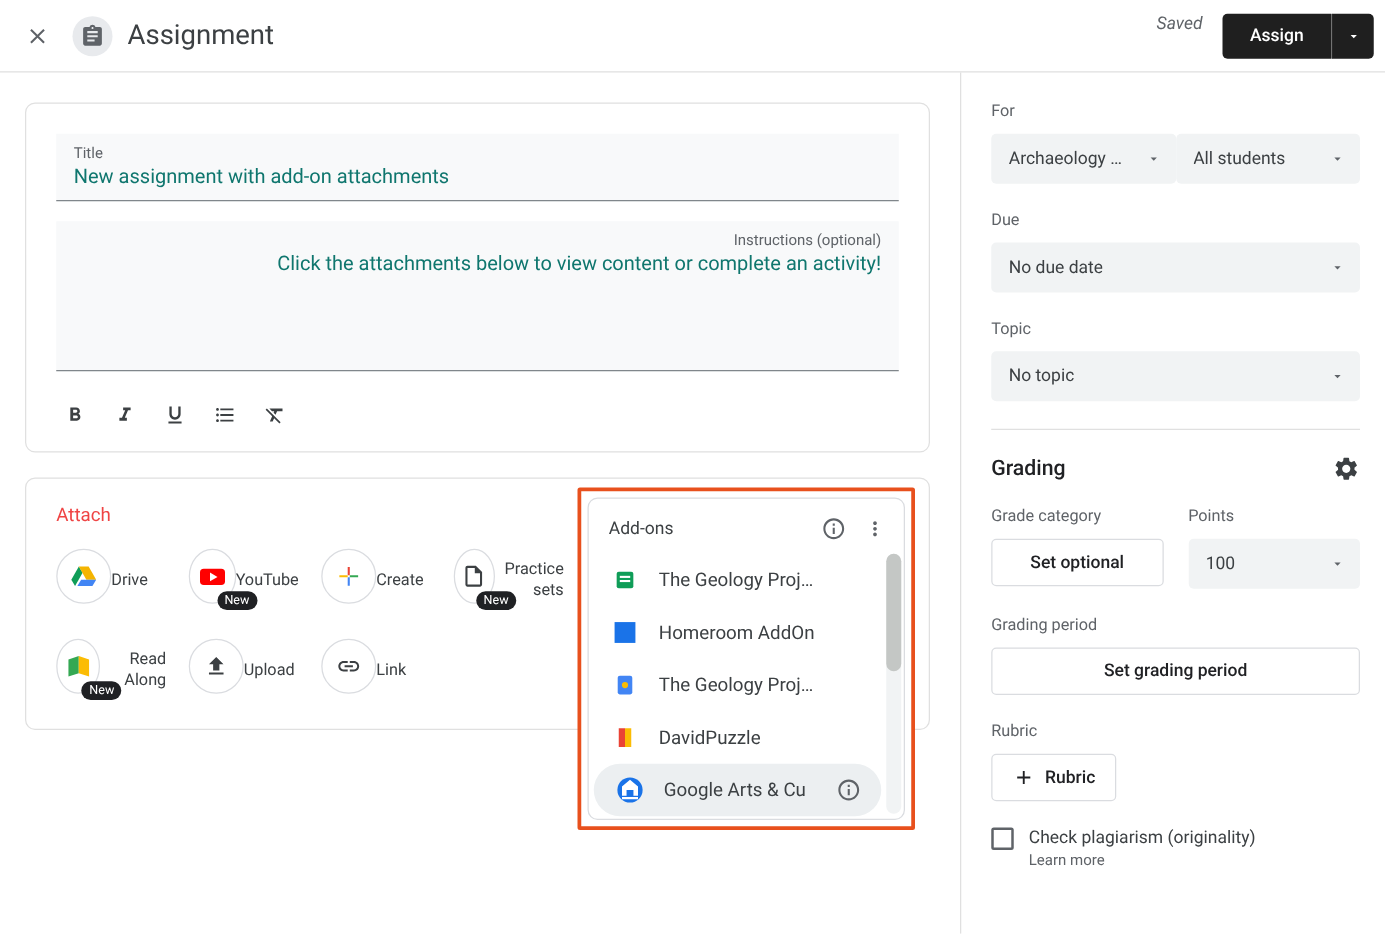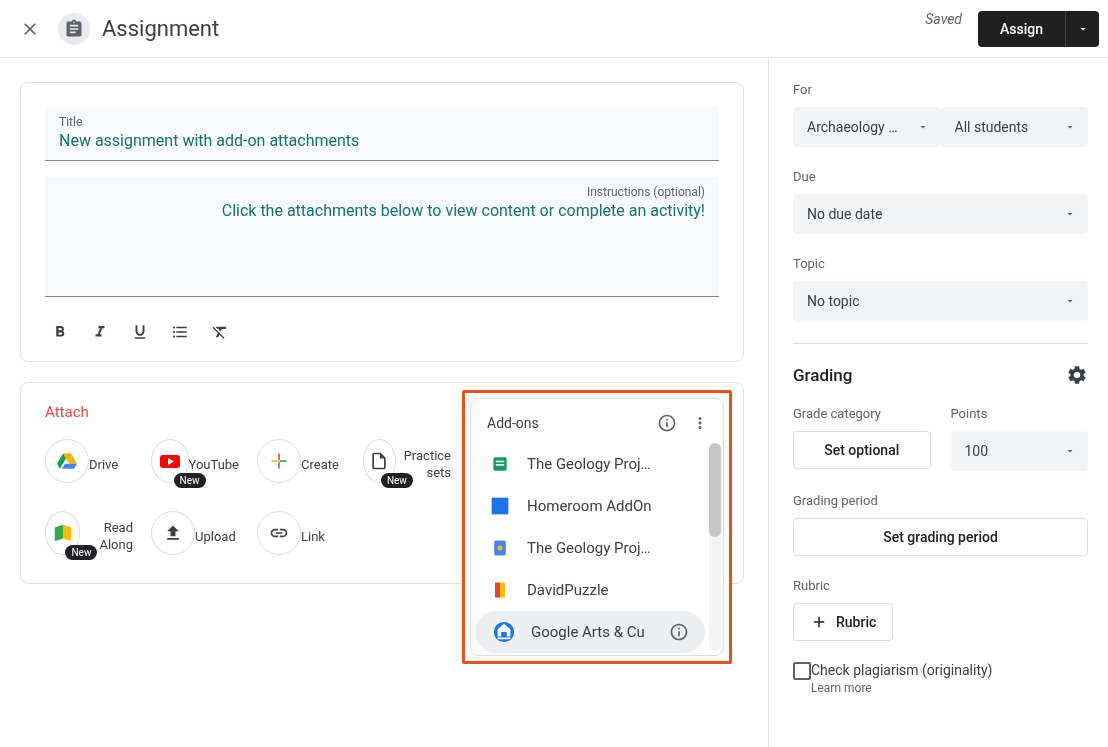--- a/index.html
+++ b/index.html
@@ -60,21 +60,21 @@
   .side-row { display:flex; margin-bottom: 22px; }
   .chip-select { flex:1; min-width:0; background:#f1f3f4; border-radius:4px; height:40px; display:flex; align-items:center; justify-content:space-between; padding: 0 12px 0 14px; cursor:pointer; font-size:14px; color:#3c4043; }
   .chip-select .caret { color:#5f6368; flex-shrink:0; }
   .chip-select span:first-child { white-space:nowrap; overflow:hidden; text-overflow:ellipsis; }
   .full-select { width:100%; }
   .divider { border:none; border-top:1px solid #e0e0e0; margin: 2px 0 20px 0; }
   .grading-header { display:flex; align-items:center; justify-content:space-between; margin-bottom:20px; }
   .grading-title { font-size:17px; font-weight:500; color:#202124; }
   .outline-btn { border:1px solid #dadce0; background:#fff; color:#202124; height:38px; padding:0 16px; border-radius:4px; cursor:pointer; font-size:14px; font-weight:500; display:flex; align-items:center; justify-content:center; gap:8px; }
   .rubric-wrap { display:flex; margin-bottom:20px; }
-  .checkbox-row { display:flex; align-items:flex-start; gap:0; }
+  .checkbox-row { display:flex; align-items:flex-start; gap:12px; }
   .checkbox-box { width:18px; height:18px; border:2px solid #5f6368; border-radius:2px; flex-shrink:0; margin-top:1px; }
   .plagiarism-text { font-size:14px; color:#3c4043; line-height:1.4; }
   .learn-more { font-size:12px; color:#5f6368; }
   svg { display:block; }
 </style>
 </head>
 <body>
 
 <div class="header">
   <div class="header-left">

